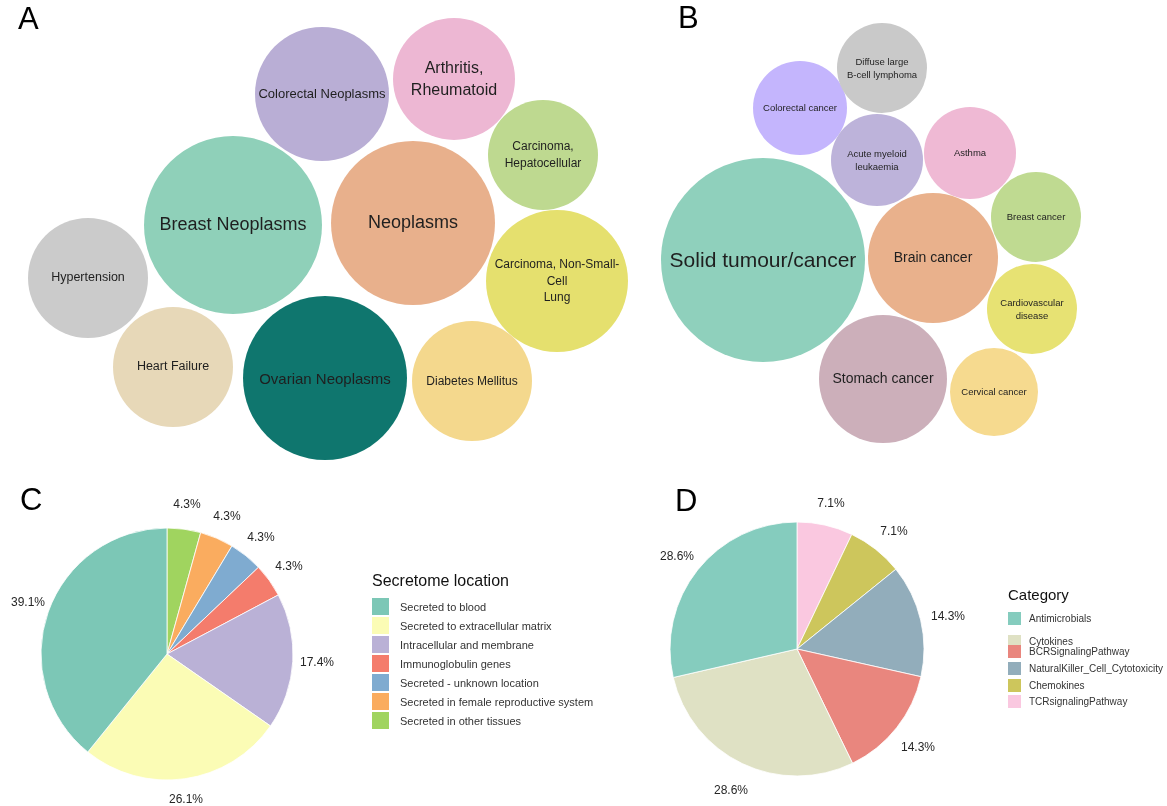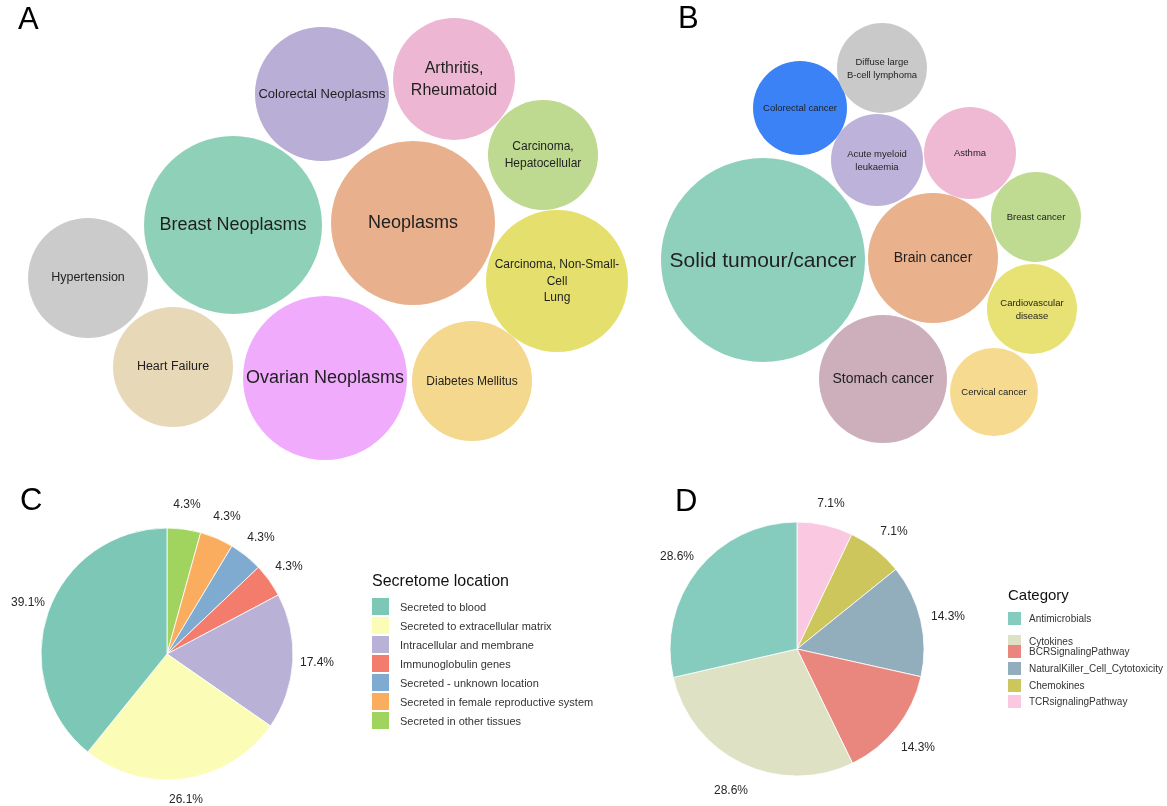--- a/index.html
+++ b/index.html
@@ -28,26 +28,26 @@
 <div id="panel-a" class="panel">
     <div class="bubble" style="left: 28px; top: 218px; width: 120px; height: 120px; background: rgb(203, 203, 203); font-size: 12.5px;"><span>Hypertension</span></div>
     <div class="bubble" style="left: 113px; top: 307px; width: 120px; height: 120px; background: rgb(231, 216, 184); font-size: 12.5px;"><span>Heart Failure</span></div>
     <div class="bubble" style="left: 144px; top: 136px; width: 178px; height: 178px; background: rgb(143, 208, 185); font-size: 18px;"><span>Breast Neoplasms</span></div>
     <div class="bubble" style="left: 255px; top: 27px; width: 134px; height: 134px; background: rgb(185, 174, 213); font-size: 13px;"><span>Colorectal Neoplasms</span></div>
     <div class="bubble" style="left: 393px; top: 18px; width: 122px; height: 122px; background: rgb(237, 183, 211); font-size: 16px;"><span>Arthritis, Rheumatoid</span></div>
     <div class="bubble" style="left: 488px; top: 100px; width: 110px; height: 110px; background: rgb(190, 217, 144); font-size: 12px;"><span>Carcinoma, Hepatocellular</span></div>
     <div class="bubble" style="left: 331px; top: 141px; width: 164px; height: 164px; background: rgb(232, 176, 140); font-size: 18px;"><span>Neoplasms</span></div>
     <div class="bubble" style="left: 486px; top: 210px; width: 142px; height: 142px; background: rgb(229, 224, 110); font-size: 12px;"><span>Carcinoma, Non-Small-Cell
 Lung</span></div>
-    <div class="bubble" style="left: 243px; top: 296px; width: 164px; height: 164px; background: #f0abfc; font-size: 18px;"><span>Ovarian Neoplasms</span></div>
+    <div class="bubble" style="left: 243px; top: 296px; width: 164px; height: 164px; background: #0f766e; font-size: 15px;"><span>Ovarian Neoplasms</span></div>
     <div class="bubble" style="left: 412px; top: 321px; width: 120px; height: 120px; background: rgb(244, 216, 141); font-size: 12px;"><span>Diabetes Mellitus</span></div>
   </div>
 <div id="panel-b" class="panel">
     <div class="bubble" style="left: 661px; top: 158px; width: 204px; height: 204px; background: rgb(143, 208, 188); font-size: 21px;"><span>Solid tumour/cancer</span></div>
-    <div class="bubble" style="left: 753px; top: 61px; width: 94px; height: 94px; background: #3b82f6; font-size: 9.5px;"><span>Colorectal cancer</span></div>
+    <div class="bubble" style="left: 753px; top: 61px; width: 94px; height: 94px; background: #c4b5fd; font-size: 9.5px;"><span>Colorectal cancer</span></div>
     <div class="bubble" style="left: 837px; top: 23px; width: 90px; height: 90px; background: rgb(201, 201, 201); font-size: 9.5px;"><span>Diffuse large
 B-cell lymphoma</span></div>
     <div class="bubble" style="left: 831px; top: 114px; width: 92px; height: 92px; background: rgb(189, 179, 218); font-size: 9.5px;"><span>Acute myeloid
 leukaemia</span></div>
     <div class="bubble" style="left: 924px; top: 107px; width: 92px; height: 92px; background: rgb(239, 185, 212); font-size: 9.5px;"><span>Asthma</span></div>
     <div class="bubble" style="left: 991px; top: 172px; width: 90px; height: 90px; background: rgb(191, 218, 145); font-size: 9.5px;"><span>Breast cancer</span></div>
     <div class="bubble" style="left: 868px; top: 193px; width: 130px; height: 130px; background: rgb(233, 177, 140); font-size: 14px;"><span>Brain cancer</span></div>
     <div class="bubble" style="left: 987px; top: 264px; width: 90px; height: 90px; background: rgb(231, 226, 115); font-size: 9.5px;"><span>Cardiovascular
 disease</span></div>
     <div class="bubble" style="left: 819px; top: 315px; width: 128px; height: 128px; background: rgb(204, 175, 186); font-size: 14px;"><span>Stomach cancer</span></div>

